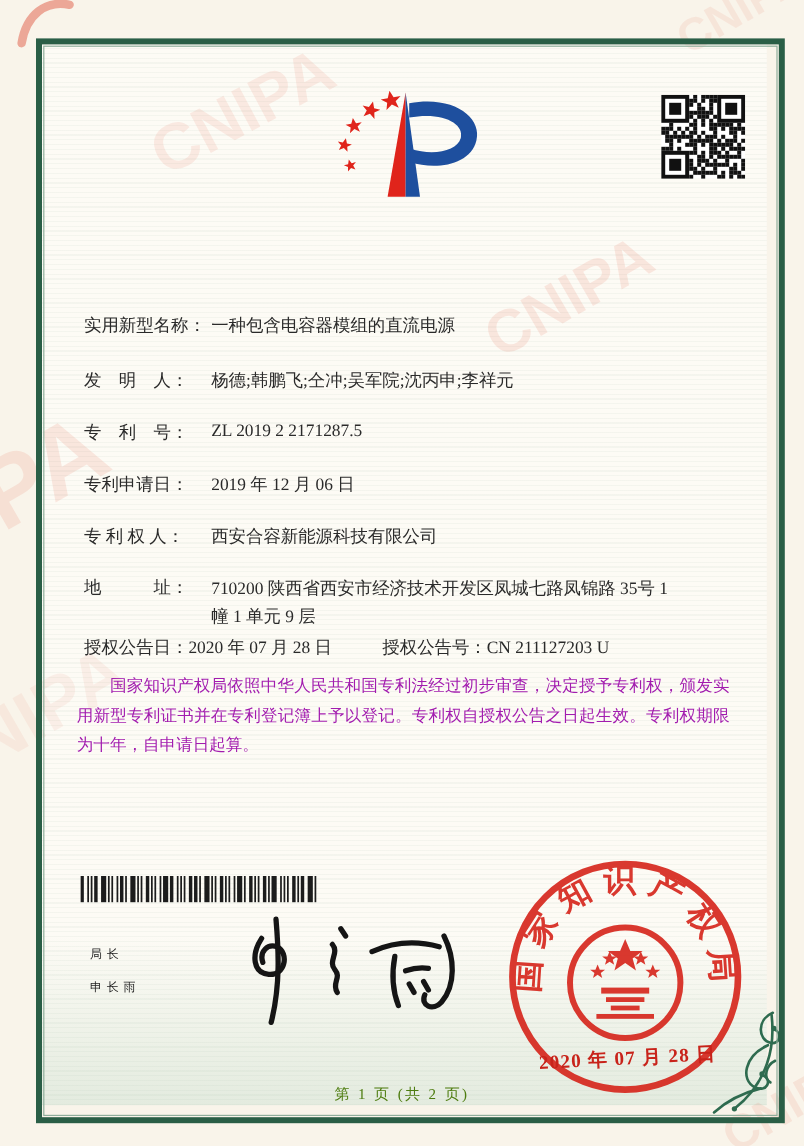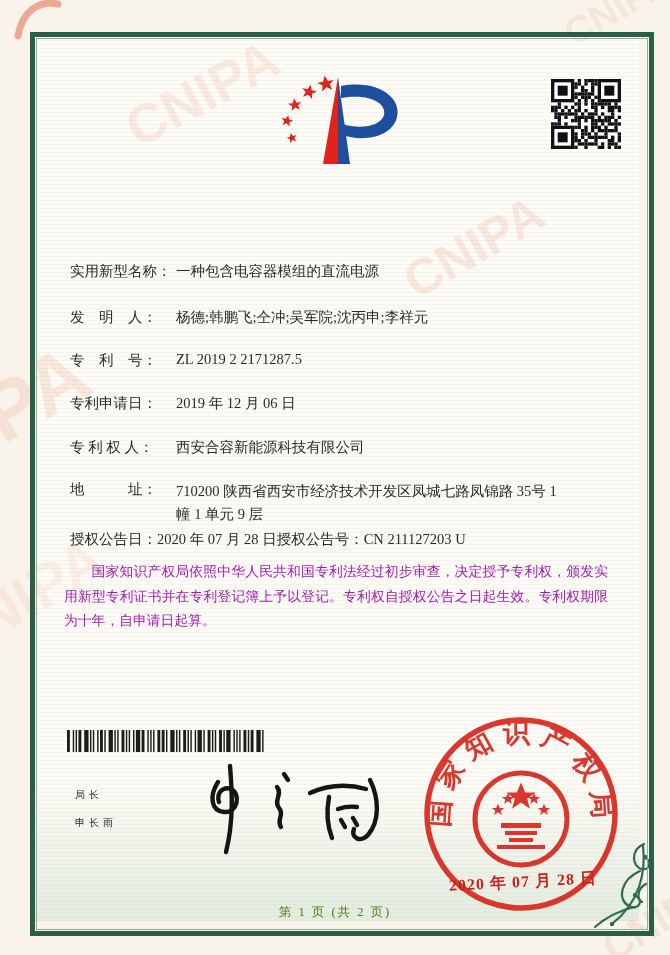--- a/index.html
+++ b/index.html
@@ -32,21 +32,21 @@
   .ct{position:absolute;z-index:2;}
   .cert-no{left:72px;top:70px;font-size:15px;letter-spacing:2px;color:#3a3a3a;}
   .logo{left:250px;top:74px;width:178px;height:96px;}
   .qr{left:551px;top:79px;width:70px;height:70px;}
   .title{left:0;top:172px;width:670px;text-align:center;font-size:34px;font-weight:bold;
          letter-spacing:7px;color:#1c1c1c;}
   .frow{left:70px;width:535px;font-size:14.5px;white-space:nowrap;}
   .frow .lbl{display:inline-block;width:106px;vertical-align:top;}
   .frow .val{display:inline-block;vertical-align:top;white-space:normal;}
   .addr .val{width:398px;line-height:1.6;}
-  .grant .g2{}
+  .grant .g2{margin-left:42px;}
   .bodytext{left:64px;top:560px;width:544px;font-size:13.8px;line-height:1.78;
             text-align:justify;color:#a21caf;}
   .bodytext p{margin:0 0 2px 0;text-indent:2em;}
   .barcode{left:67px;top:730px;width:198px;height:22px;}
   .signer{left:75px;font-size:10px;letter-spacing:4px;color:#1f1f1f;}
   .autograph{left:180px;top:760px;width:215px;height:100px;}
   .seal{left:420px;top:713px;width:202px;height:202px;z-index:3;}
   .seal-date{left:428px;top:872px;width:190px;text-align:center;z-index:3;
              color:#c8231a;font-size:16px;font-weight:bold;letter-spacing:1px;
              transform:rotate(-3deg);}

